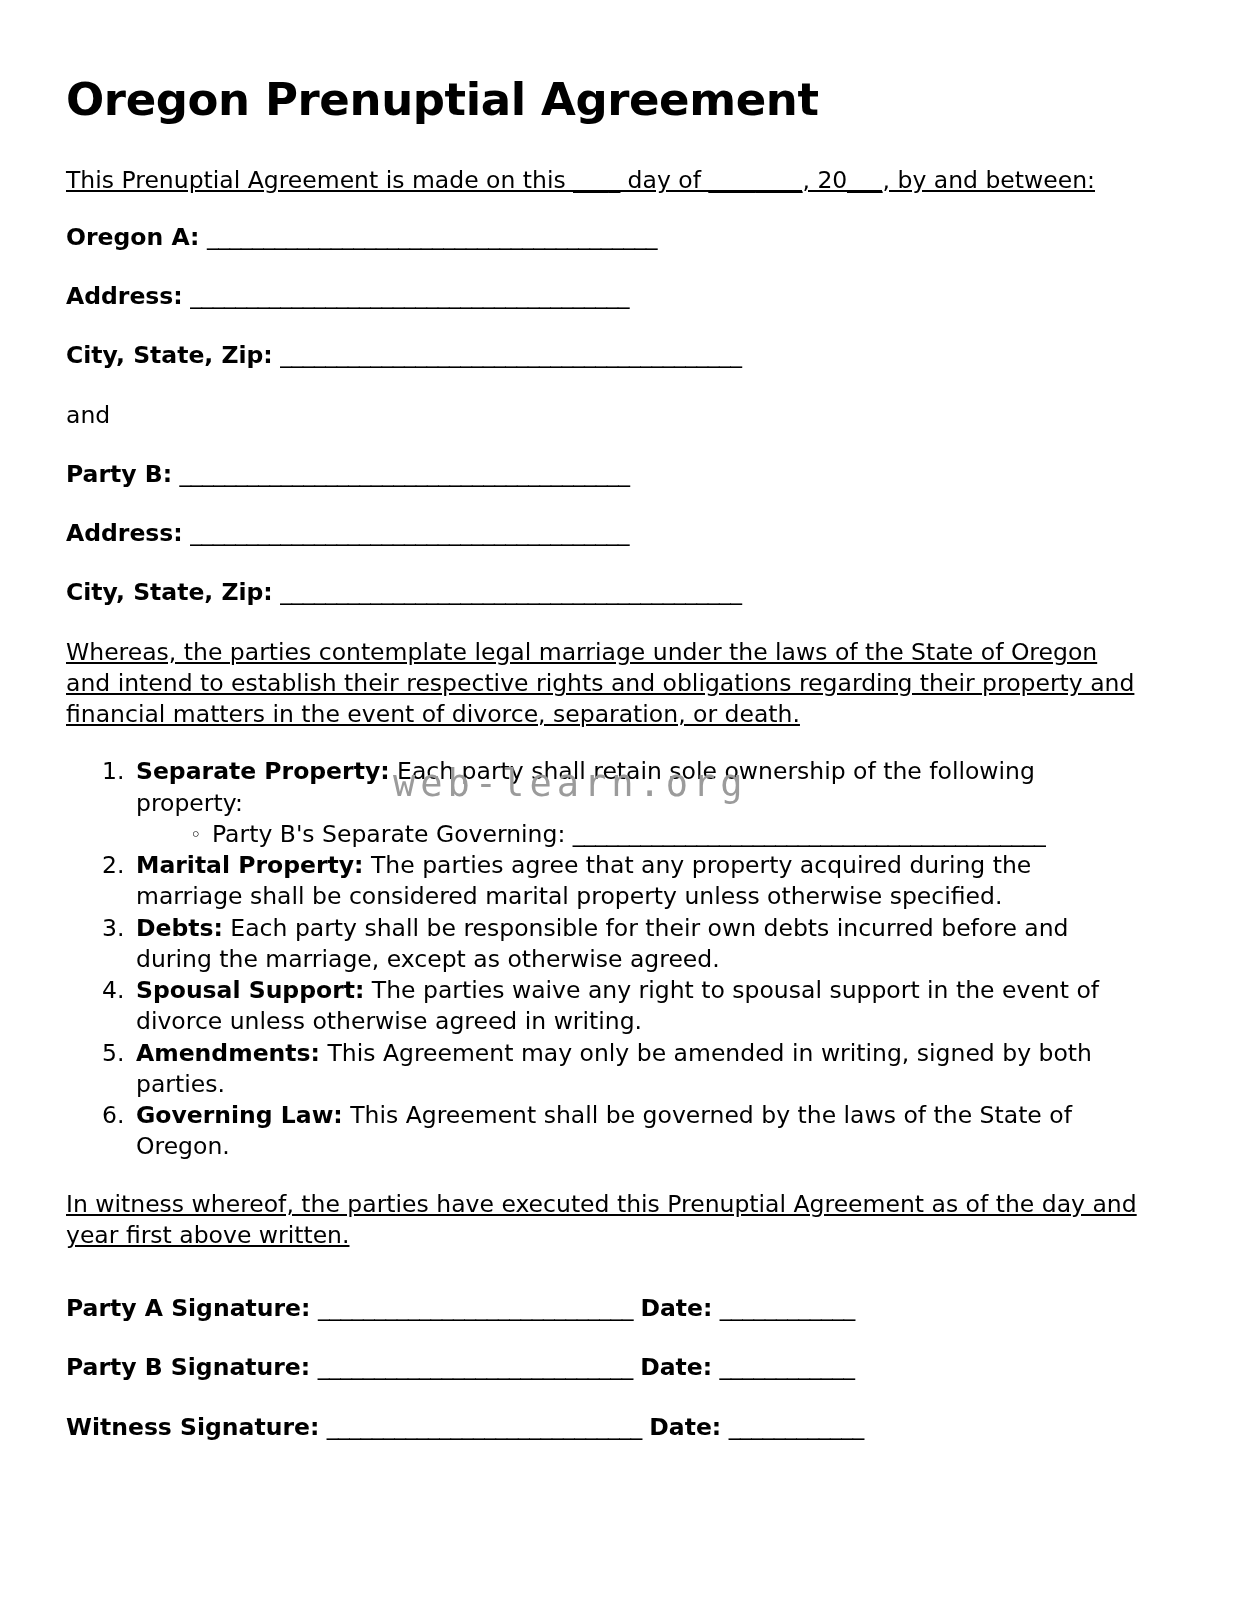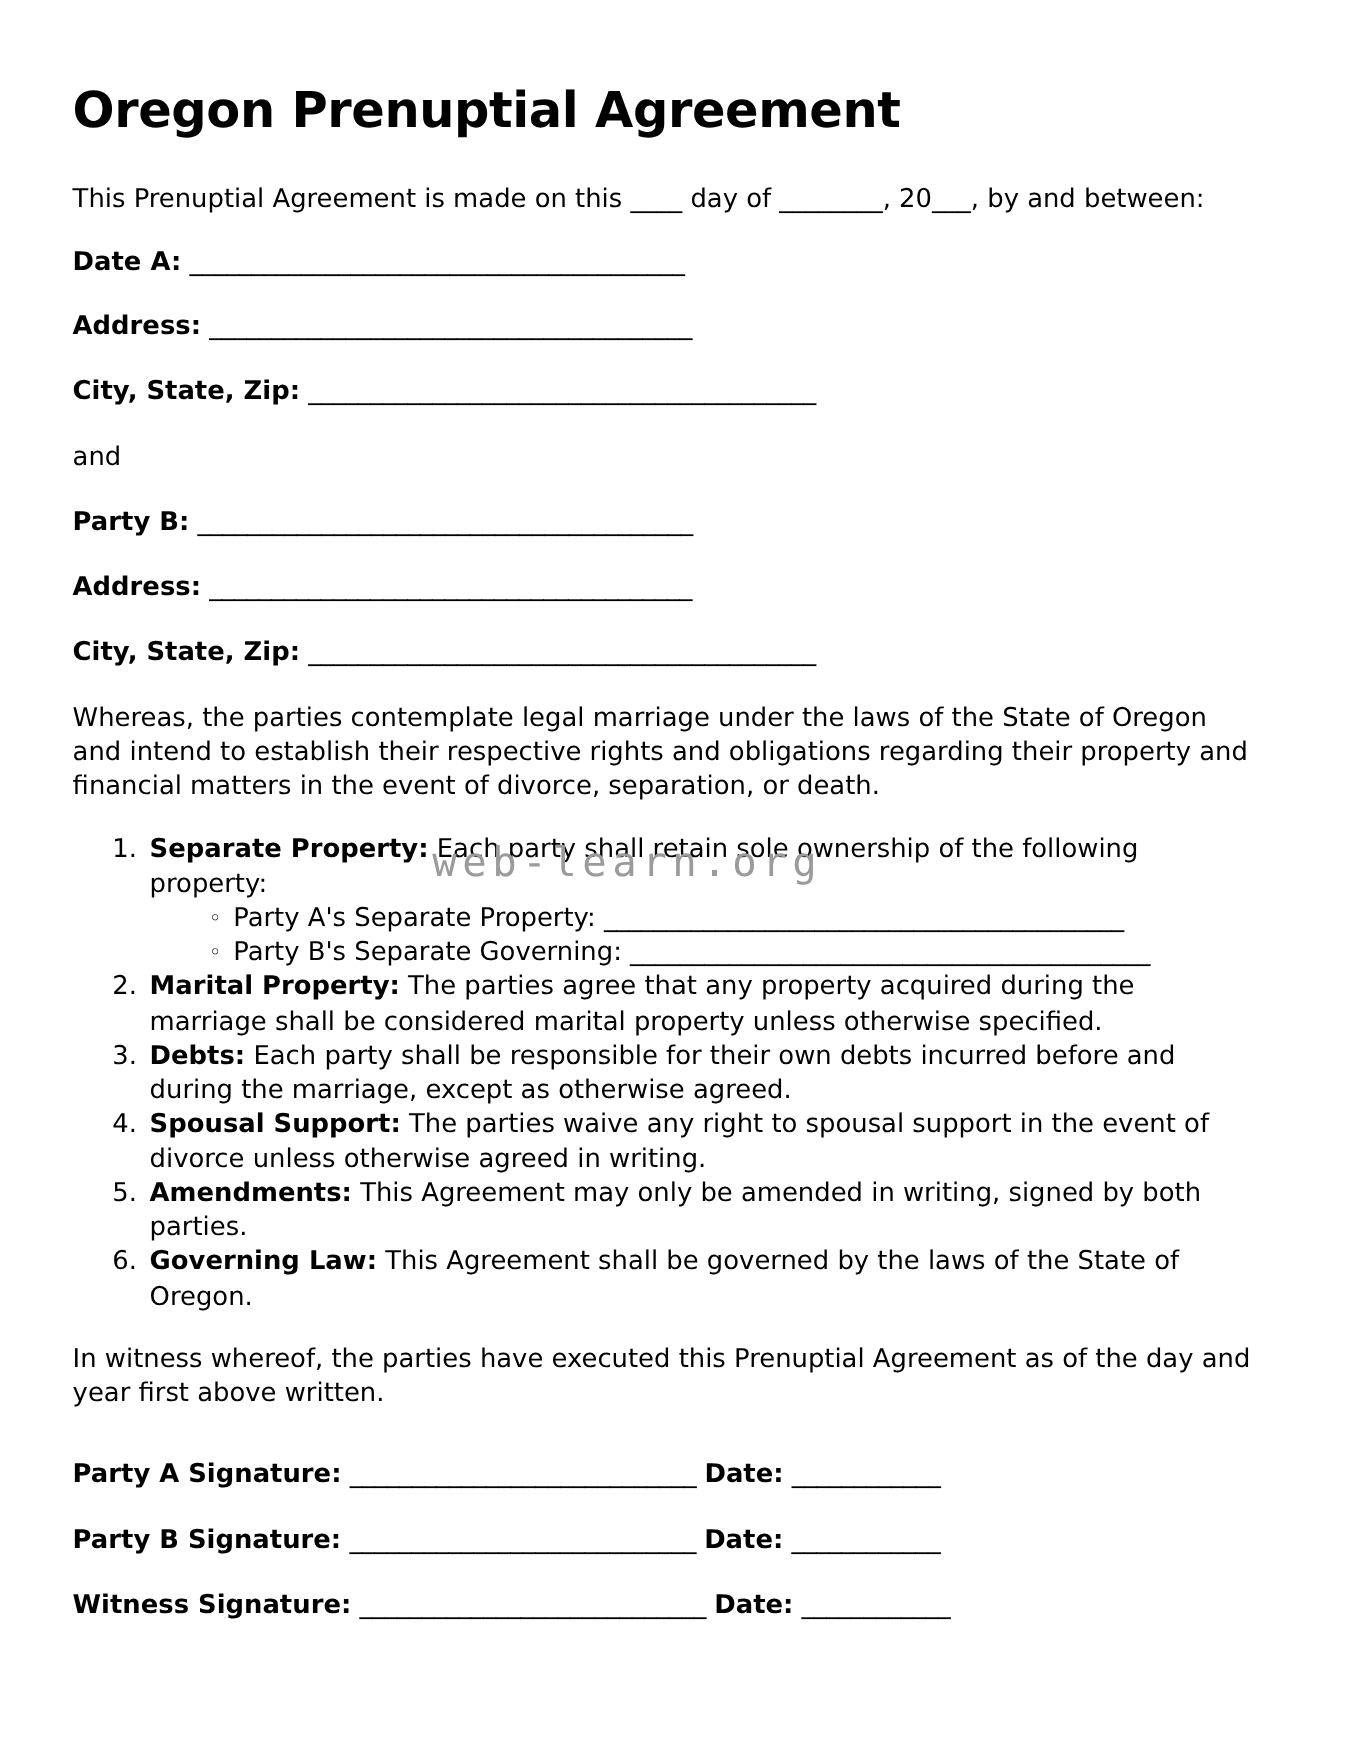--- a/index.html
+++ b/index.html
@@ -29,20 +29,21 @@
     letter-spacing: -0.4px;
     line-height: 1.08;
     margin: 0 0 40px 0;
     color: #000;
   }
   p.body-text {
     font-size: 23.5px;
     line-height: 1.33;
     margin: 0 0 26px 0;
     color: #000;
+    text-decoration: underline;
   }
   p.tight {
     margin-bottom: 22px;
   }
   .field-row {
     font-size: 23.5px;
     line-height: 1.33;
     margin: 0 0 28px 0;
     white-space: nowrap;
   }
@@ -125,21 +126,21 @@
 </head>
 <body>
 
 <div class="page">
 
   <h1 class="doc-title">Oregon Prenuptial Agreement</h1>
 
   <p class="body-text">This Prenuptial Agreement is made on this ____ day of ________, 20___, by and between:</p>
 
   <div class="field-row">
-    <span class="field-label">Date A:</span>
+    <span class="field-label">Oregon A:</span>
     <span class="blank">________________________________________</span>
   </div>
 
   <div class="field-row">
     <span class="field-label">Address:</span>
     <span class="blank">_______________________________________</span>
   </div>
 
   <div class="field-row">
     <span class="field-label">City, State, Zip:</span>
@@ -161,21 +162,20 @@
   <div class="field-row">
     <span class="field-label">City, State, Zip:</span>
     <span class="blank">_________________________________________</span>
   </div>
 
   <p class="body-text">Whereas, the parties contemplate legal marriage under the laws of the State of Oregon and intend to establish their respective rights and obligations regarding their property and financial matters in the event of divorce, separation, or death.</p>
 
 
   <ol class="clauses">
       <li><span class="clause-title">Separate Property:</span><span> Each party shall retain sole ownership of the following property:</span><ul class="subclauses">
-          <li><span class="bullet">◦</span><span>Party A's Separate Property:</span><span> </span><span class="blank">__________________________________________</span></li>
           <li><span class="bullet">◦</span><span>Party B's Separate Governing:</span><span> </span><span class="blank">__________________________________________</span></li>
         </ul></li>
       <li><span class="clause-title">Marital Property:</span><span> The parties agree that any property acquired during the marriage shall be considered marital property unless otherwise specified.</span></li>
       <li><span class="clause-title">Debts:</span><span> Each party shall be responsible for their own debts incurred before and during the marriage, except as otherwise agreed.</span></li>
       <li><span class="clause-title">Spousal Support:</span><span> The parties waive any right to spousal support in the event of divorce unless otherwise agreed in writing.</span></li>
       <li><span class="clause-title">Amendments:</span><span> This Agreement may only be amended in writing, signed by both parties.</span></li>
       <li><span class="clause-title">Governing Law:</span><span> This Agreement shall be governed by the laws of the State of Oregon.</span></li>
     </ol>
 
   <p class="body-text closing">In witness whereof, the parties have executed this Prenuptial Agreement as of the day and year first above written.</p>

